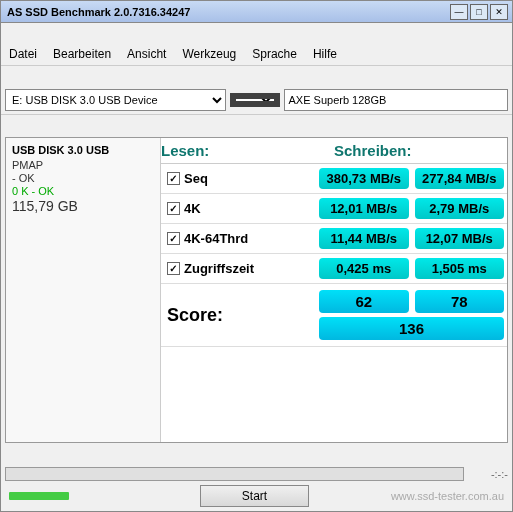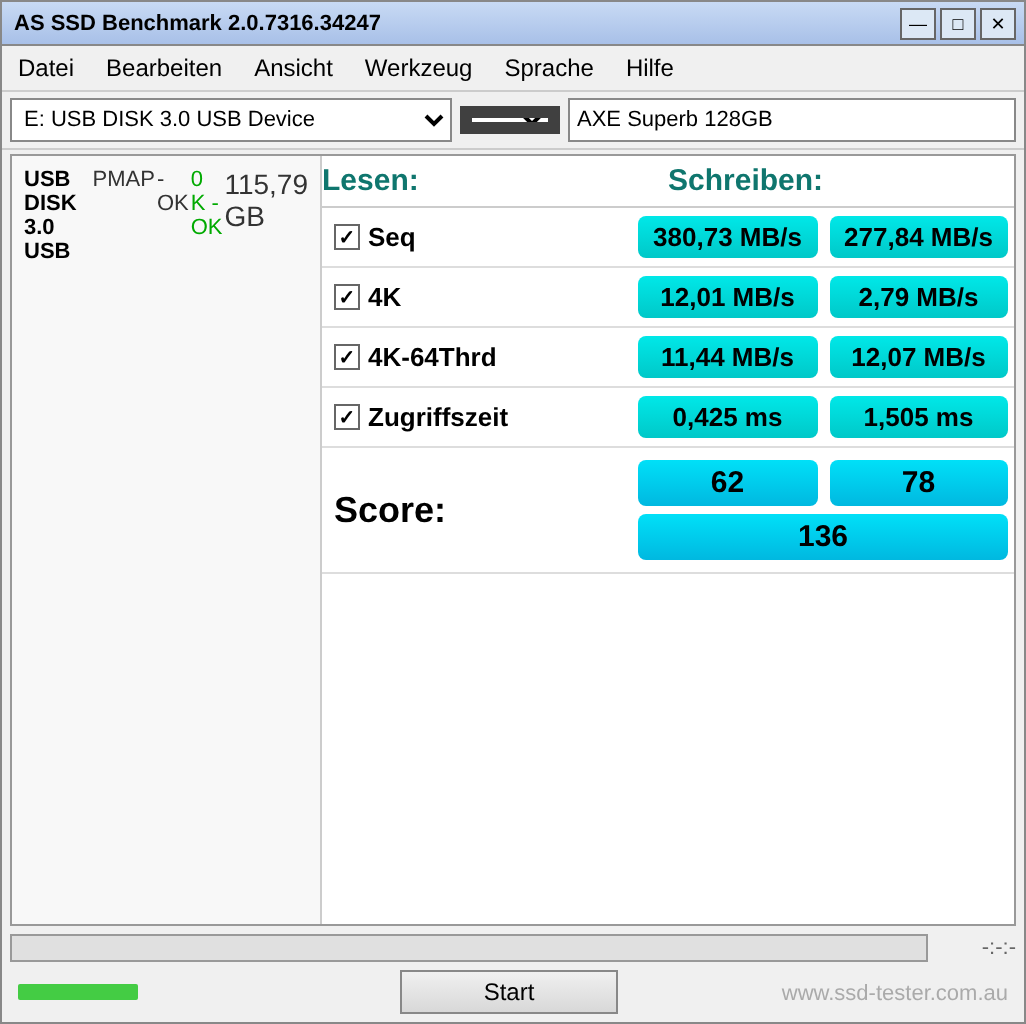--- a/index.html
+++ b/index.html
@@ -11,20 +11,21 @@
       height: 512px;
       overflow: hidden;
     }
     .window {
       width: 513px;
       height: 512px;
       border: 1px solid #888;
       background: #f0f0f0;
       display: flex;
       flex-direction: column;
+      gap: 20px;
     }
     .title-bar {
       background: linear-gradient(to bottom, #c8daf4, #a8c0e8);
       height: 22px;
       display: flex;
       align-items: center;
       justify-content: space-between;
       padding: 0 4px;
       border-bottom: 1px solid #888;
     }
@@ -275,21 +276,21 @@
     }
     .green-bar {
       height: 8px;
       background: #44cc44;
       margin: 0 4px;
       border-radius: 1px;
       width: 60px;
     }
     .left-info {
       display: flex;
-      flex-direction: row;
+      flex-direction: column;
       gap: 1px;
     }
   </style>
 </head>
 <body>
 
 <div class="window">
 
   <div class="title-bar">
     <span class="title-bar-text">AS SSD Benchmark 2.0.7316.34247</span>

